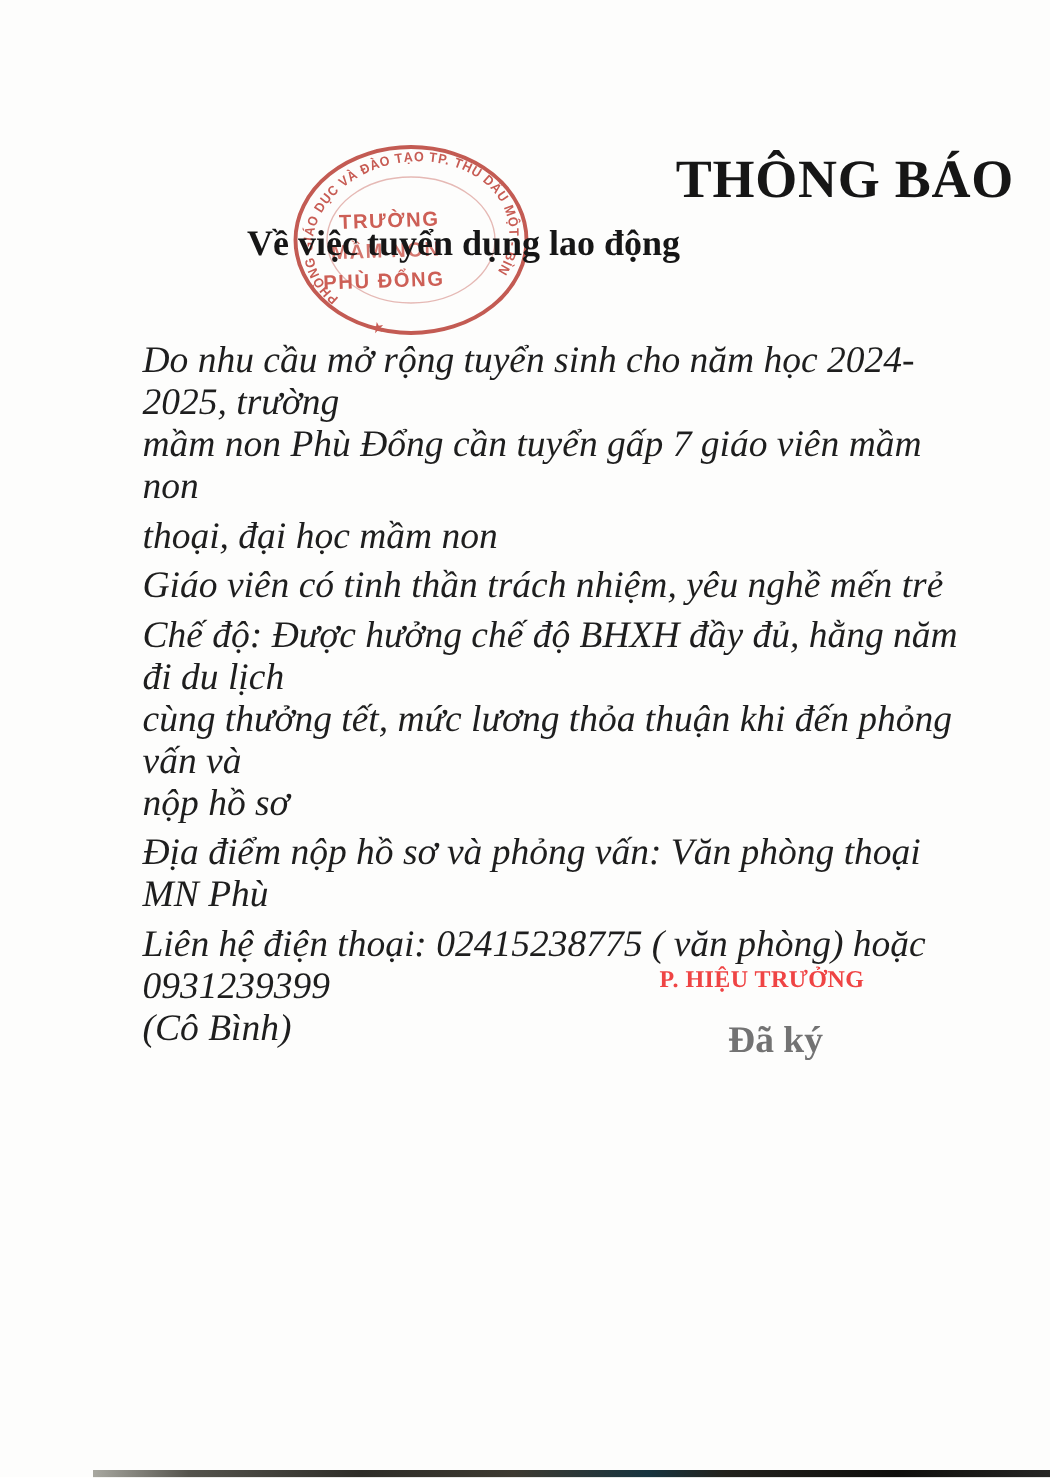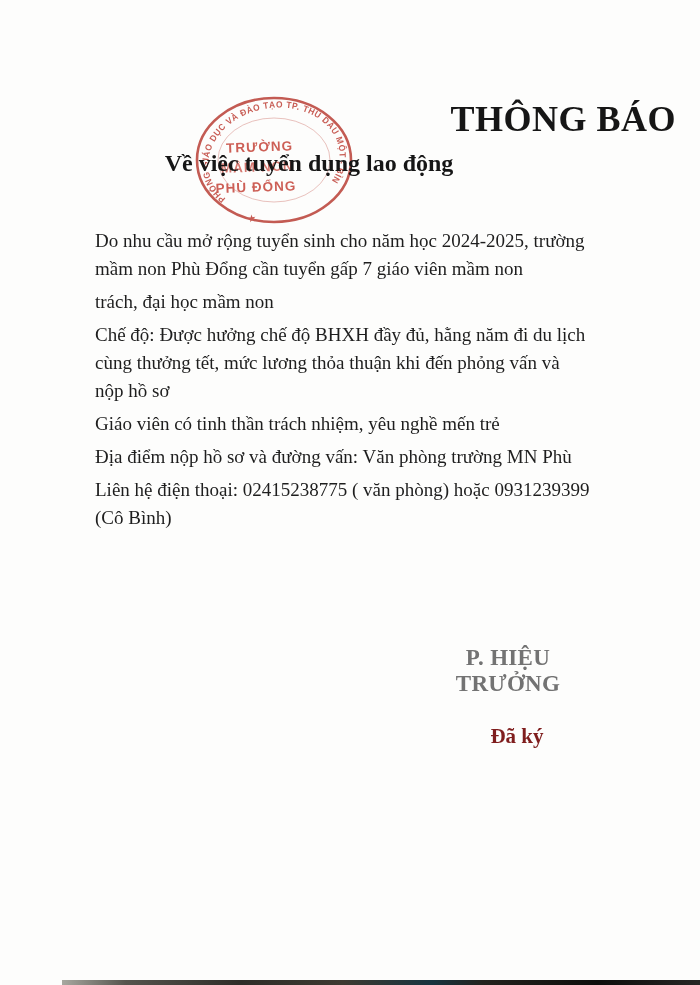--- a/index.html
+++ b/index.html
@@ -38,30 +38,30 @@
   .subtitle {
     position:absolute; top:150px; left:0; width:618px;
     text-align:center; z-index:1;
     font-size:24px; font-weight:700; color:#161616;
   }
 
   
   .body {
     position:absolute; top:227px; left:95px; width:552px; z-index:1;
   }
-  .body p { margin:0 0 5px 0; font-size:19px; line-height:28px; }
+  .body p { margin:0 0 5px 0; font-size:25px; line-height:28px;font-style:italic; }
   .ln { display:block; }
 
   
   .signature {
     position:absolute; top:645px; left:412px; width:192px;
     text-align:center; z-index:1;
   }
-  .sig-title { font-size:23px; font-weight:700; color:#737373; letter-spacing:0.3px; }
-  .sig-note  { margin-top:27px; padding-left:18px; font-size:21px; font-weight:700; color:#7f1d1d; }
+  .sig-title { font-size:16px; font-weight:700; color:#ef4444; letter-spacing:0.3px; }
+  .sig-note  { margin-top:17px; padding-left:18px; font-size:25px; font-weight:700; color:#737373; }
 
   
   .scan-edge {
     position:absolute; left:62px; right:0; bottom:0; height:5px;
     background:linear-gradient(90deg,
       #a8a8a0 0%, #55544d 10%, #2e2d28 28%, #3d3a31 44%,
       #17343f 58%, #23221d 66%, #0e0e0c 84%, #262624 100%);
   }
 </style>
 </head>
@@ -90,32 +90,32 @@
 
   <div class="title">THÔNG BÁO</div>
   <div class="subtitle">Về việc tuyển dụng lao động</div>
 
   <div class="body">
     <p>
       <span class="ln">Do nhu cầu mở rộng tuyển sinh cho năm học 2024-2025, trường</span>
       <span class="ln">mầm non Phù Đổng cần tuyển gấp 7 giáo viên mầm non</span>
     </p>
     <p>
-      <span class="ln">trách, đại học mầm non</span>
+      <span class="ln">thoại, đại học mầm non</span>
+    </p>
+    <p>
+      <span class="ln">Giáo viên có tinh thần trách nhiệm, yêu nghề mến trẻ</span>
     </p>
     <p>
       <span class="ln">Chế độ: Được hưởng chế độ BHXH đầy đủ, hằng năm đi du lịch</span>
       <span class="ln">cùng thưởng tết, mức lương thỏa thuận khi đến phỏng vấn và</span>
       <span class="ln">nộp hồ sơ</span>
     </p>
     <p>
-      <span class="ln">Giáo viên có tinh thần trách nhiệm, yêu nghề mến trẻ</span>
-    </p>
-    <p>
-      <span class="ln">Địa điểm nộp hồ sơ và đường vấn: Văn phòng trường MN Phù</span>
+      <span class="ln">Địa điểm nộp hồ sơ và phỏng vấn: Văn phòng thoại MN Phù</span>
     </p>
     <p>
       <span class="ln">Liên hệ điện thoại: 02415238775 ( văn phòng) hoặc 0931239399</span>
       <span class="ln">(Cô Bình)</span>
     </p>
   </div>
 
   <div class="signature">
     <div class="sig-title">P. HIỆU TRƯỞNG</div>
     <div class="sig-note">Đã ký</div>

